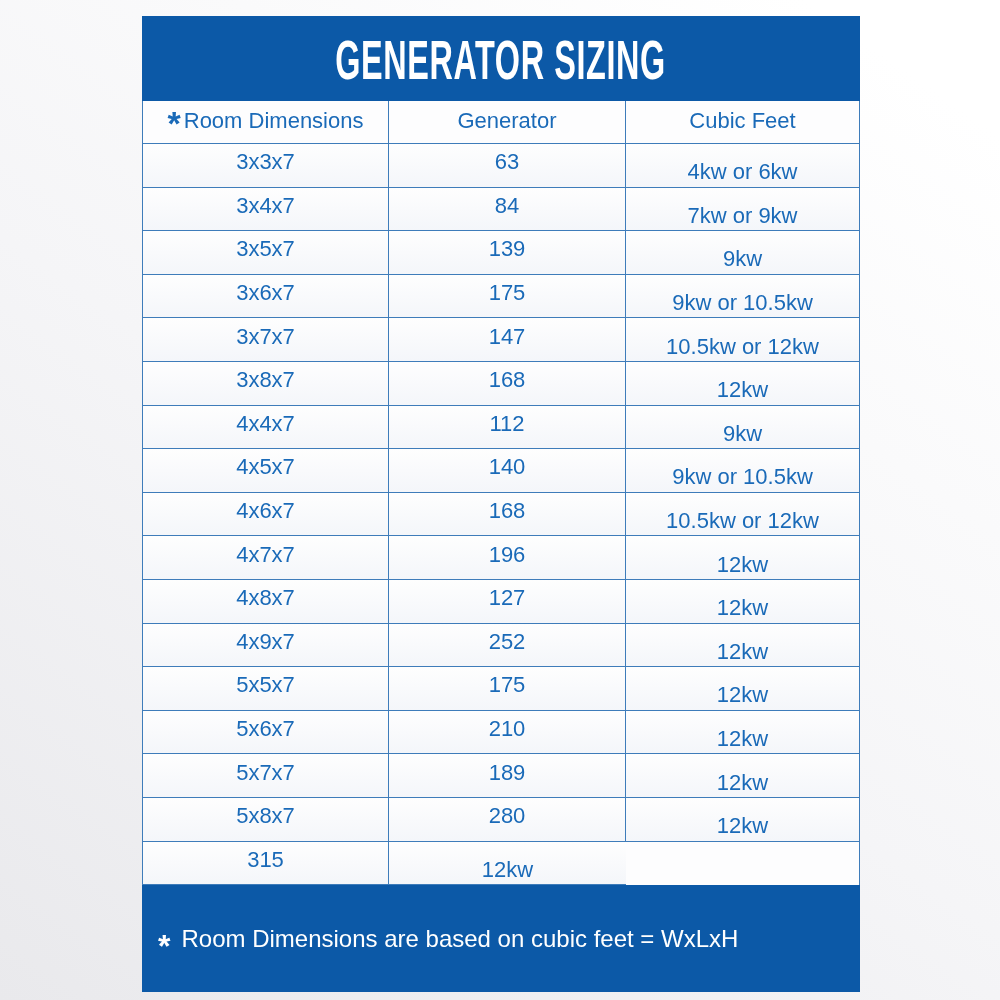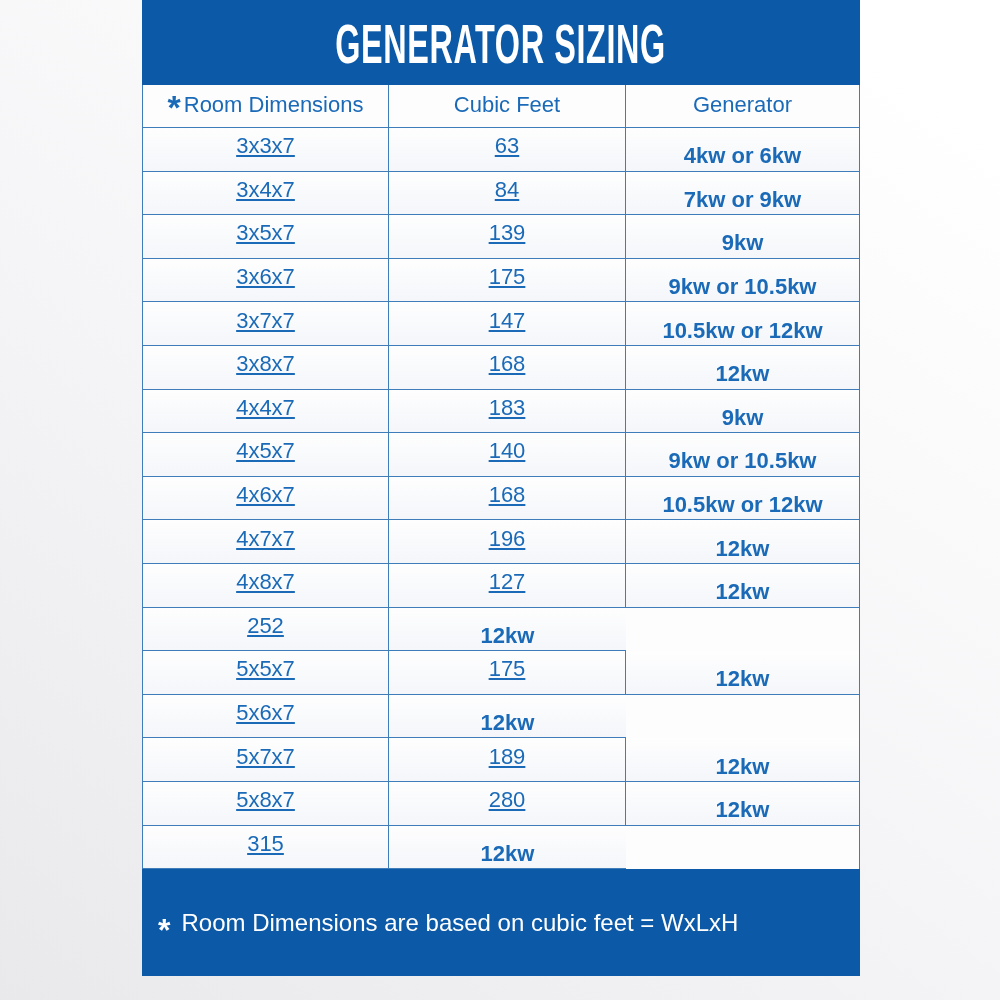--- a/index.html
+++ b/index.html
@@ -6,21 +6,21 @@
   body {
     width:1000px; height:1000px;
     font-family:"Liberation Sans", sans-serif;
     -webkit-font-smoothing:antialiased;
   }
   .stage {
     position:relative; width:1000px; height:1000px; overflow:hidden;
     background:linear-gradient(215deg, #ffffff 8%, #f5f5f7 55%, #e9e9ec 100%);
   }
   .panel {
-    position:absolute; left:142px; top:0; width:718px; height:976px;
+    position:absolute; left:142px; top:16px; width:718px; height:976px;
     display:flex; flex-direction:column;
   }
   .title-band {
     flex:none; height:85px; background:#0c59a7;
     display:flex; align-items:center; justify-content:center; overflow:hidden;
   }
   .title-text {
     color:#ffffff; font-size:54px; font-weight:700; line-height:1;
     white-space:nowrap; letter-spacing:1px;
     transform:scale(0.60, 1.04); transform-origin:center center;
@@ -35,22 +35,22 @@
   .tbody { flex:1; display:flex; flex-direction:column; }
   .tbody .row { flex:1; }
   .cell {
     border-right:1.5px solid #3e7cba; border-bottom:1.5px solid #3e7cba;
     display:flex; align-items:center; justify-content:center;
     color:#1a6ab8; font-size:22px; line-height:1;
     background:linear-gradient(180deg, #fefefe 0%, #f4f6fa 100%);
   }
   .row .cell:last-child { border-right:none; }
   .hcell { background:#fdfdfe; padding-bottom:2px; }
-  .cell-mid { padding-bottom:6px;text-decoration:underline; }
-  .cell-gen { padding-top:14px;font-weight:bold; }
+  .cell-mid { padding-bottom:6px; }
+  .cell-gen { padding-top:14px; }
   .ast {
     font-size:34px; font-weight:700; line-height:0;
     position:relative; top:2px; margin-right:3px;
   }
   .footer-band {
     flex:none; height:107px; background:#0c59a7;
     display:flex; align-items:center; padding-left:16px; box-sizing:border-box;
   }
   .footer-text { color:#ffffff; font-size:24px; line-height:1; display:flex; align-items:center; }
   .footer-ast {
@@ -67,22 +67,22 @@
     <div class="title-band">
       <div class="title-text">GENERATOR SIZING</div>
     </div>
 
     <div class="table-wrap">
       <div class="row header-row">
         <div class="cell hcell">
           <span class="ast">*</span>
           <span>Room Dimensions</span>
         </div>
+        <div class="cell hcell">Generator</div>
         <div class="cell hcell">Cubic Feet</div>
-        <div class="cell hcell">Generator</div>
       </div>
       <div class="tbody">
           <div class="row">
             <div class="cell cell-mid">3x3x7</div>
             <div class="cell cell-mid">63</div>
             <div class="cell cell-gen">4kw or 6kw</div>
           </div>
           <div class="row">
             <div class="cell cell-mid">3x4x7</div>
             <div class="cell cell-mid">84</div>
@@ -103,21 +103,21 @@
             <div class="cell cell-mid">147</div>
             <div class="cell cell-gen">10.5kw or 12kw</div>
           </div>
           <div class="row">
             <div class="cell cell-mid">3x8x7</div>
             <div class="cell cell-mid">168</div>
             <div class="cell cell-gen">12kw</div>
           </div>
           <div class="row">
             <div class="cell cell-mid">4x4x7</div>
-            <div class="cell cell-mid">183</div>
+            <div class="cell cell-mid">112</div>
             <div class="cell cell-gen">9kw</div>
           </div>
           <div class="row">
             <div class="cell cell-mid">4x5x7</div>
             <div class="cell cell-mid">140</div>
             <div class="cell cell-gen">9kw or 10.5kw</div>
           </div>
           <div class="row">
             <div class="cell cell-mid">4x6x7</div>
             <div class="cell cell-mid">168</div>
@@ -127,30 +127,32 @@
             <div class="cell cell-mid">4x7x7</div>
             <div class="cell cell-mid">196</div>
             <div class="cell cell-gen">12kw</div>
           </div>
           <div class="row">
             <div class="cell cell-mid">4x8x7</div>
             <div class="cell cell-mid">127</div>
             <div class="cell cell-gen">12kw</div>
           </div>
           <div class="row">
+            <div class="cell cell-mid">4x9x7</div>
             <div class="cell cell-mid">252</div>
             <div class="cell cell-gen">12kw</div>
           </div>
           <div class="row">
             <div class="cell cell-mid">5x5x7</div>
             <div class="cell cell-mid">175</div>
             <div class="cell cell-gen">12kw</div>
           </div>
           <div class="row">
             <div class="cell cell-mid">5x6x7</div>
+            <div class="cell cell-mid">210</div>
             <div class="cell cell-gen">12kw</div>
           </div>
           <div class="row">
             <div class="cell cell-mid">5x7x7</div>
             <div class="cell cell-mid">189</div>
             <div class="cell cell-gen">12kw</div>
           </div>
           <div class="row">
             <div class="cell cell-mid">5x8x7</div>
             <div class="cell cell-mid">280</div>

